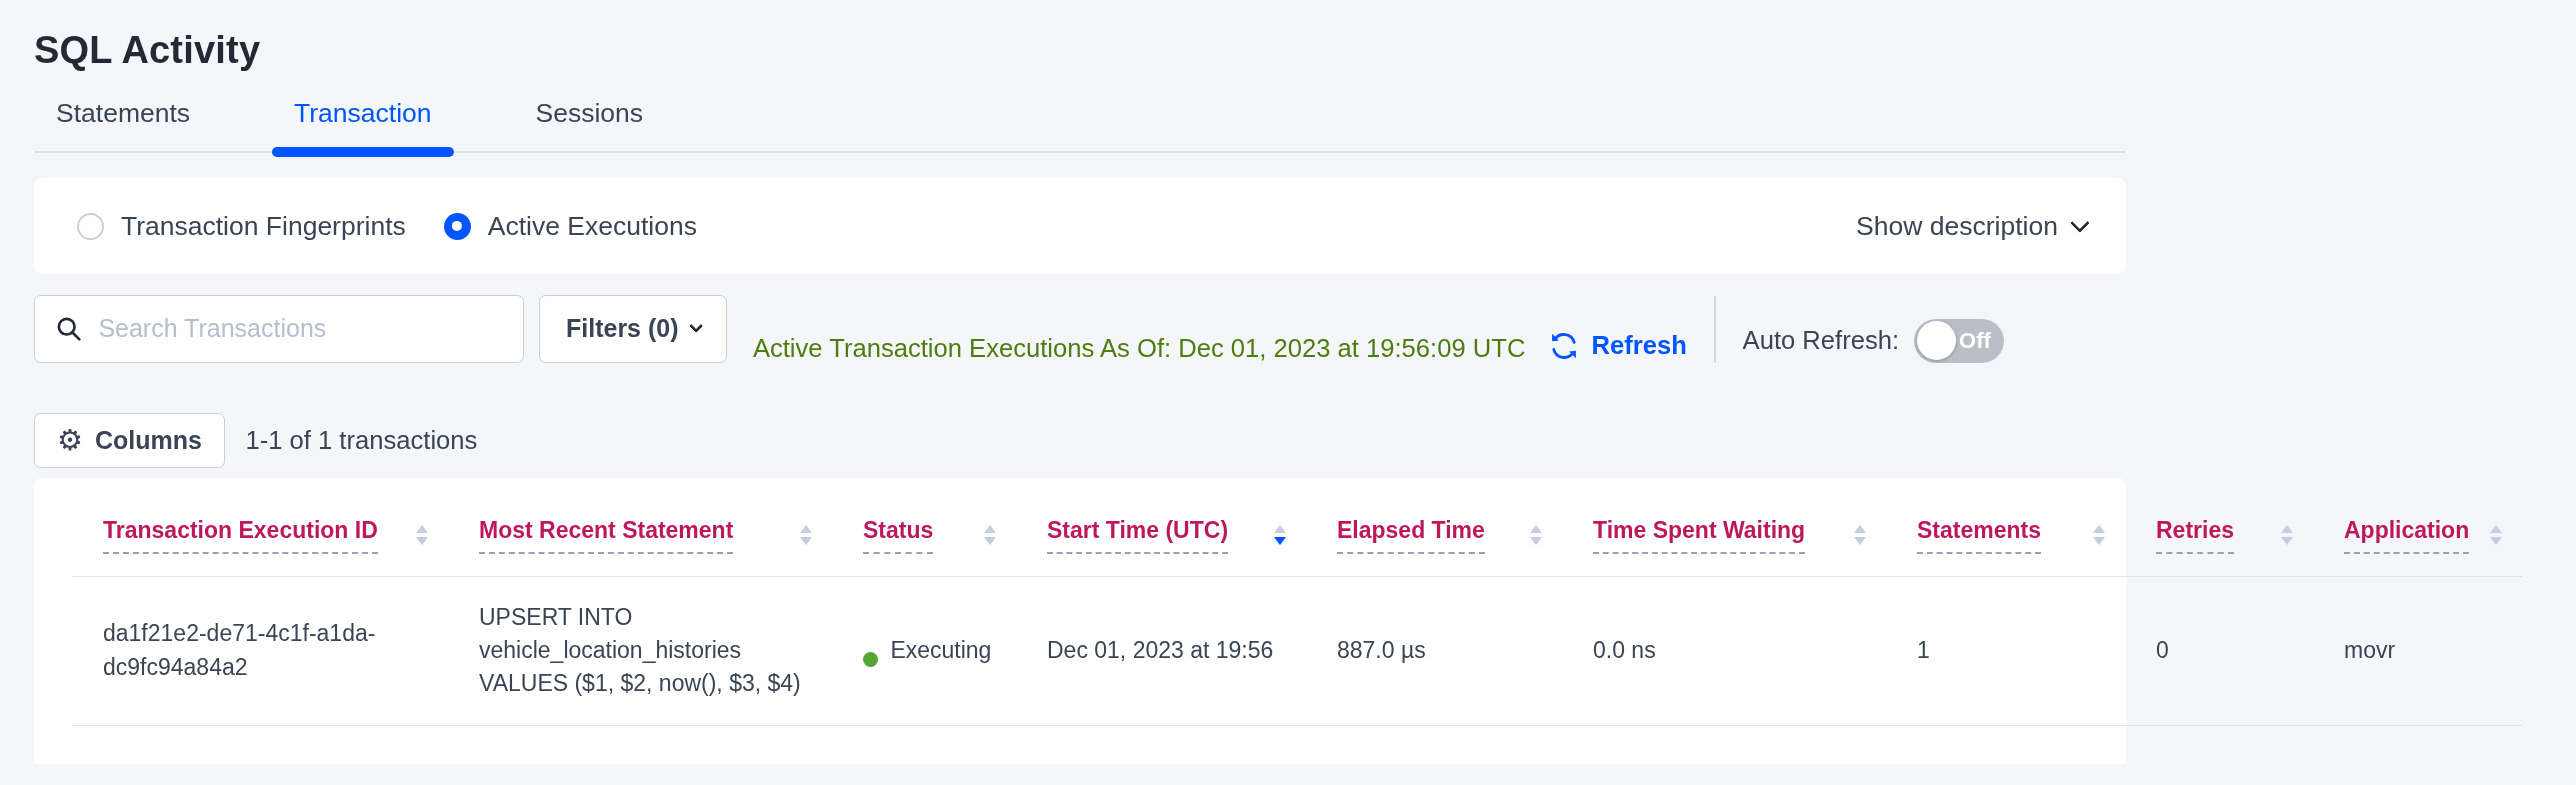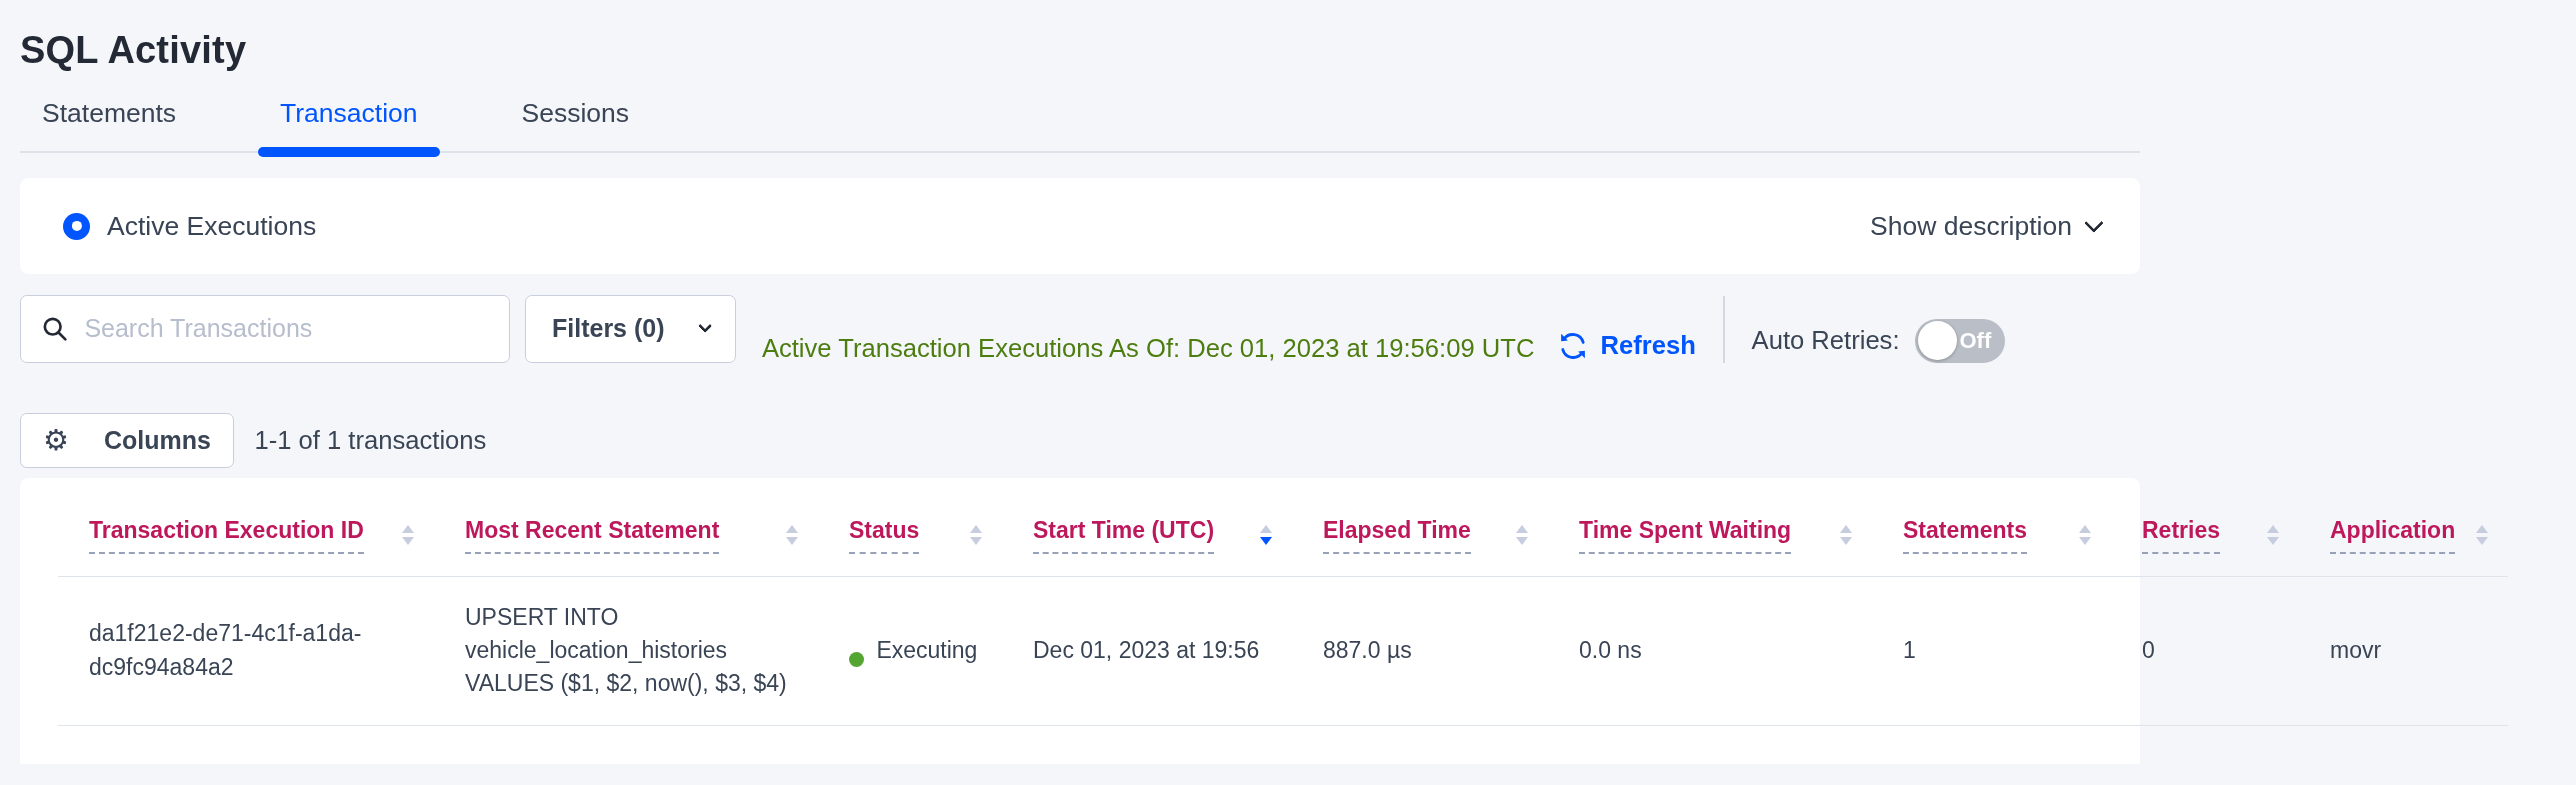--- a/index.html
+++ b/index.html
@@ -3,21 +3,21 @@
 <meta charset="utf-8">
 <style>
   * { margin:0; padding:0; box-sizing:border-box; }
   html,body { width:2576px; height:785px; }
   body {
     font-family:"Liberation Sans","DejaVu Sans",sans-serif;
     background:#f4f6f9;
     color:#394455;
     overflow:hidden;
   }
-  .page { width:2160px; height:785px; padding:0 20px; }
+  .page { width:2160px; height:785px; padding:0 34px; }
 
   
   .page-title {
     padding-top:29px;
     font-size:38px; font-weight:700; color:#242a35;
     letter-spacing:0.2px;
   }
 
   
   .tabs {
@@ -86,21 +86,20 @@
     font-family:"Liberation Sans","DejaVu Sans",sans-serif;
     background:transparent;
   }
   .search-input::placeholder { color:#b6bdcc; }
   .btn {
     height:68px; background:#fff;
     border:1.7px solid #c8cedb; border-radius:6.8px;
     display:flex; align-items:center;
     font-size:25px; font-weight:700; color:#394455;
     cursor:pointer;
-    gap:23px;
   }
   .filters-btn { margin-left:15.4px; padding:0 25.6px; }
   .asof-text { margin-left:25.6px; font-size:25.6px; color:#4d7c0f; white-space:nowrap; }
   .refresh { margin-left:22px; display:flex; align-items:center; cursor:pointer; }
   .refresh-label { font-size:25.6px; font-weight:600; color:#0055ff; margin-left:10.2px; }
   .v-divider { width:1.7px; height:67px; background:#d3d8e2; margin:0 27px; }
   .auto-refresh { display:flex; align-items:center; }
   .auto-refresh-label { font-size:25.6px; color:#394455; }
   .toggle {
     margin-left:15.4px; width:90px; height:44px; border-radius:22px;
@@ -180,20 +179,24 @@
       <span class="ink-bar"></span>
     </div>
     <div class="tab">
       <span>Sessions</span>
       
     </div>
   </div>
 
   <div class="card radio-card">
     <div class="radio-group">
+      <div class="radio-item">
+        <span class="radio-circle"></span>
+        <span class="radio-label">Transaction Fingerprints</span>
+      </div>
       <div class="radio-item selected">
         <span class="radio-circle"></span>
         <span class="radio-label">Active Executions</span>
       </div>
     </div>
     <div class="show-description">
       <span class="show-description-label">Show description</span>
       <span class="chev"></span>
     </div>
   </div>
@@ -220,21 +223,21 @@
         <polygon points="3.6,3.4 3.6,8.6 8.4,8.2" fill="#0055ff" stroke="none"></polygon>
         <path d="M4.8 14.5 A 7.6 7.6 0 0 0 18.4 16.8"></path>
         <polygon points="20.4,20.6 20.4,15.4 15.6,15.8" fill="#0055ff" stroke="none"></polygon>
       </svg>
       <span class="refresh-label">Refresh</span>
     </div>
 
     <div class="v-divider"></div>
 
     <div class="auto-refresh">
-      <span class="auto-refresh-label">Auto Retries:</span>
+      <span class="auto-refresh-label">Auto Refresh:</span>
       <div class="toggle">
         <span class="toggle-knob"></span>
         <span class="toggle-state">Off</span>
       </div>
     </div>
   </div>
 
   <div class="toolbar-row">
     <div class="btn columns-btn">
       <span class="gear">⚙</span>

